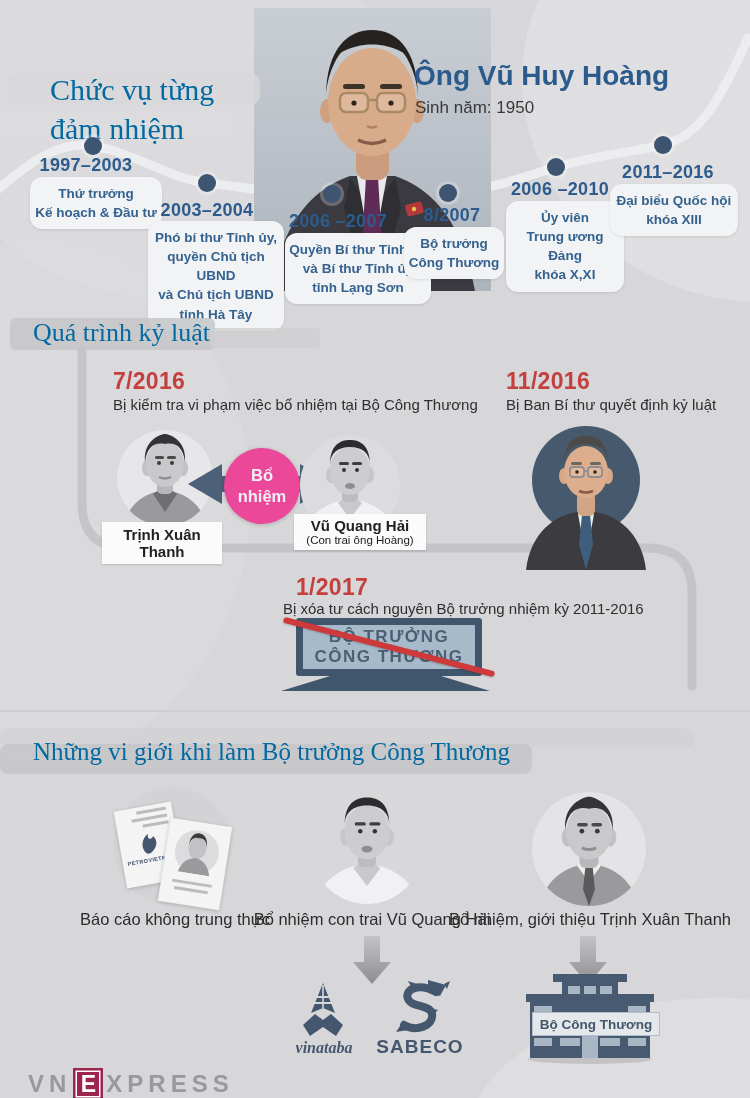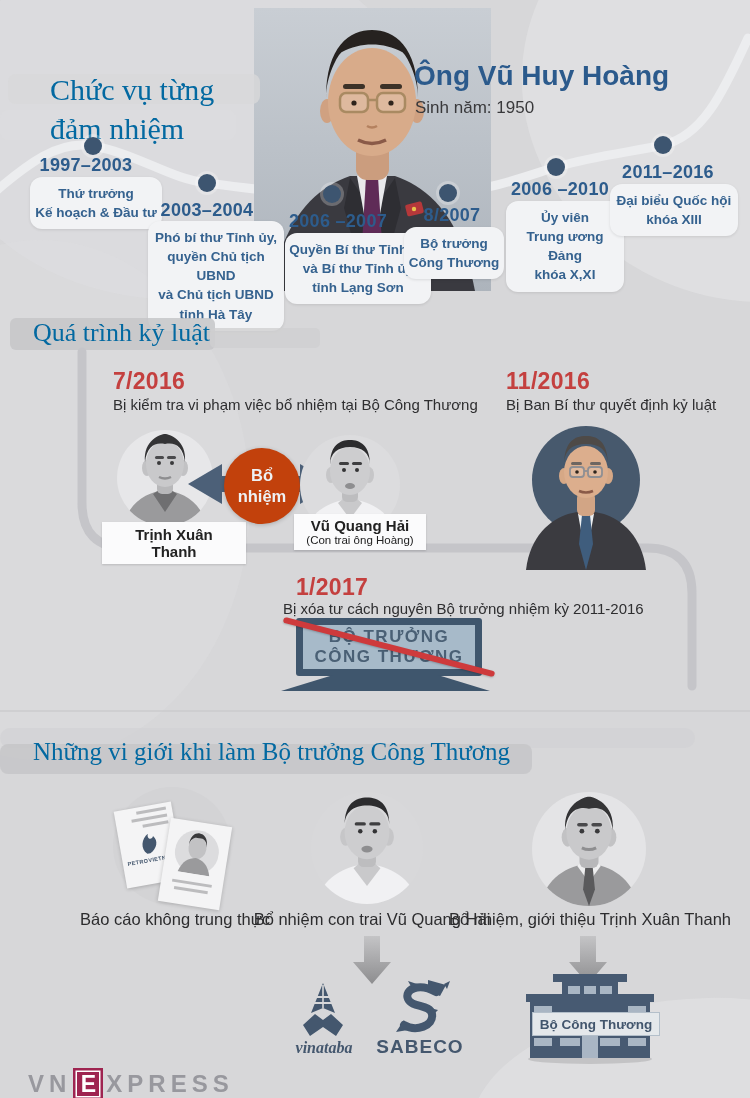--- a/index.html
+++ b/index.html
@@ -39,21 +39,21 @@
              font-size:17px;letter-spacing:1.5px;line-height:1.2;}
   .plaque-base{position:absolute;left:281px;top:675px;width:209px;height:16px;background:#3f566d;
                clip-path:polygon(25% 0,75% 0,100% 100%,0 100%);}
   .strike{position:absolute;left:280px;top:644px;width:218px;height:6px;background:#ce3a3c;
           border-radius:3px;transform:rotate(14.5deg);box-shadow:0 1px 2px rgba(0,0,0,.2);}
   .sign{position:absolute;left:532px;top:1012px;width:126px;height:22px;background:#e4e8eb;
         border:1px solid #b3bfca;display:flex;align-items:center;justify-content:center;
         color:#42566d;font-weight:700;font-size:13.5px;}
   .doc{position:absolute;background:#f4f4f5;box-shadow:0 1px 4px rgba(0,0,0,.2);}
   .docline{height:3px;background:#bcbcbe;margin:4px 6px 0 auto;}
-  .bn-circle{position:absolute;width:76px;height:76px;border-radius:50%;background:#c2410c;
+  .bn-circle{position:absolute;width:76px;height:76px;border-radius:50%;background:#ec4899;
              display:flex;align-items:center;justify-content:center;color:#eef1f4;
              font-weight:700;font-size:16.5px;text-align:center;line-height:1.25;
              box-shadow:0 1px 4px rgba(0,0,0,.2);}
   .divider{position:absolute;left:0;top:710px;width:750px;height:2px;background:#c6c6c8;opacity:.55;}
   .petro-label{font-size:5.5px;font-weight:700;color:#44576e;letter-spacing:.4px;text-align:center;}
   .vinataba-label{position:absolute;transform:translateX(-50%);color:#44576e;font-weight:700;
                   font-style:italic;font-size:16px;font-family:"Liberation Serif",serif;}
   .sabeco-label{position:absolute;transform:translateX(-50%);color:#44576e;font-weight:800;
                 font-size:19px;letter-spacing:1px;}
 </style>
@@ -175,21 +175,21 @@
       <ellipse cx="66" cy="38" rx="5" ry="8" fill="#c2c2c4"></ellipse>
       <ellipse cx="48" cy="34" rx="19" ry="23" fill="#c9c9cb"></ellipse>
       <path d="M28,32 C26,10 44,4 48,4 C52,4 70,10 68,32 C66,16 58,12 48,14 C38,12 30,16 28,32 Z" fill="#343436"></path>
       <rect x="38" y="26" width="9" height="3" rx="1.5" fill="#4a4a4c"></rect>
       <rect x="50" y="26" width="9" height="3" rx="1.5" fill="#4a4a4c"></rect>
       <circle cx="42" cy="33" r="2" fill="#3a3a3c"></circle>
         <circle cx="55" cy="33" r="2" fill="#3a3a3c"></circle>
       <path d="M42,47 Q48,50 54,47" stroke="#8e8e90" stroke-width="2.5" fill="none"></path>
     </g>
   </svg>
-  <div class="chip" style="left:102px;top:522px;width:120px;padding:4px 12px;font-size:15px;font-weight:700;">Trịnh Xuân Thanh</div>
+  <div class="chip" style="left:102px;top:522px;width:120px;padding:4px 0;font-size:15px;font-weight:700;">Trịnh Xuân Thanh</div>
 
   <svg class="abs" style="left:186px;top:458px;" width="150" height="52" viewBox="0 0 150 52">
     <polygon points="2,26 36,6 36,46" fill="#4c6078"></polygon>
     <polygon points="148,26 114,6 114,46" fill="#4c6078"></polygon>
     <rect x="30" y="18" width="90" height="16" fill="#4c6078"></rect>
   </svg>
   <div class="bn-circle pre" style="left:224px;top:448px;">Bổ
 nhiệm</div>
 
   <svg class="pcirc" style="left:300px;top:435px;" width="100" height="100" viewBox="0 0 100 100">

